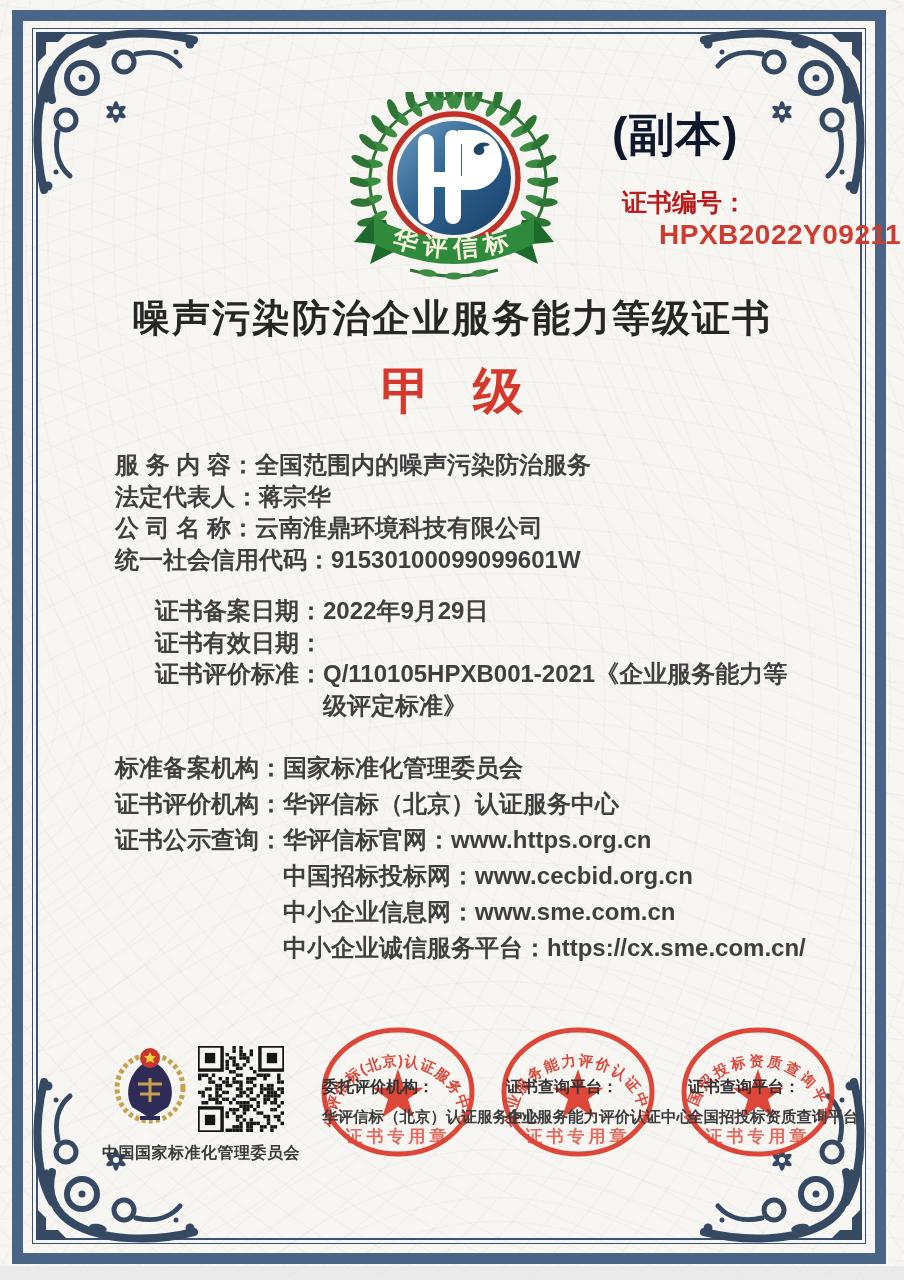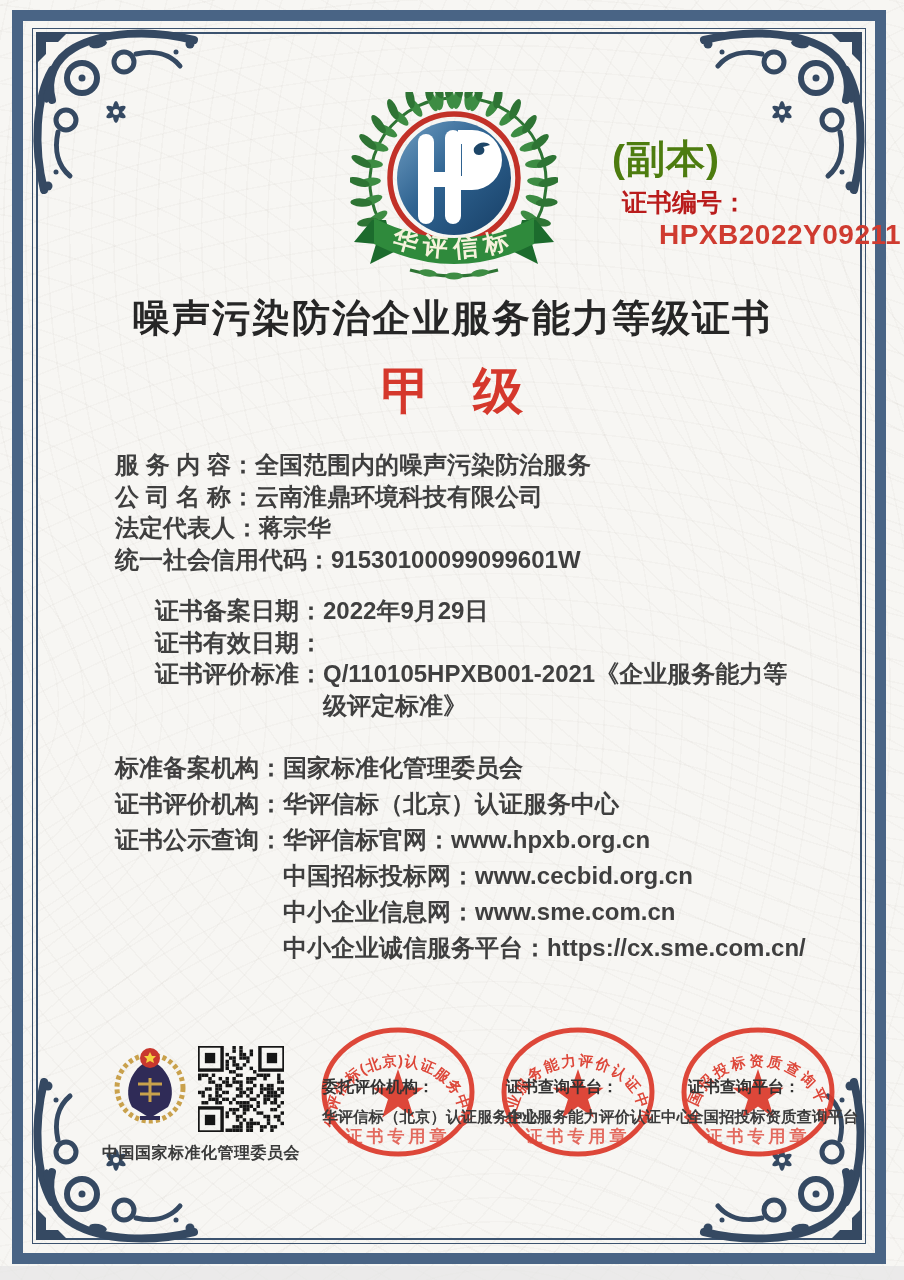--- a/index.html
+++ b/index.html
@@ -21,21 +21,21 @@
   .frame-inner{position:absolute;left:36px;top:32px;right:42px;bottom:40px;
     border:2.5px solid #3c536f;outline:1px solid #3c536f;outline-offset:3px;pointer-events:none;}
   .corner{position:absolute;width:175px;height:175px;pointer-events:none;}
   .corner.tl{left:28px;top:24px;}
   .corner.tr{right:34px;top:24px;transform:scaleX(-1);}
   .corner.bl{left:28px;bottom:32px;transform:scaleY(-1);}
   .corner.br{right:34px;bottom:32px;transform:scale(-1,-1);}
 
   
   .logo{position:absolute;left:350px;top:92px;width:208px;height:200px;}
-  .copy-label{position:absolute;left:612px;top:132px;font-size:39px;font-weight:800;color:#4d7c0f;letter-spacing:1px;}
+  .copy-label{position:absolute;left:612px;top:104px;font-size:46px;font-weight:800;color:#0f172a;letter-spacing:1px;}
   .certno-label{position:absolute;left:622px;top:186px;font-size:25px;font-weight:800;color:#b91c1c;}
   .certno-value{position:absolute;left:622px;top:219px;font-size:28px;font-weight:800;color:#cf3b30;letter-spacing:.5px;margin-left:37px;}
 
   .title{position:absolute;left:0;top:293px;width:100%;text-align:center;
     font-size:38px;font-weight:800;color:#262626;letter-spacing:2px;}
   .grade{position:absolute;left:0;top:358px;width:100%;text-align:center;
     font-size:50px;font-weight:800;color:#d5382c;letter-spacing:14px;text-indent:14px;}
 
   
   .blk{position:absolute;left:115px;color:#3f3f3f;font-weight:700;}
@@ -199,28 +199,28 @@
 
   <div class="title">噪声污染防治企业服务能力等级证书</div>
   <div class="grade">甲 级</div>
 
   <div class="blk b1">
     <div class="row">
         <span class="lbl">服 务 内 容：</span>
         <span class="val">全国范围内的噪声污染防治服务</span>
       </div>
     <div class="row">
+        <span class="lbl">法定代表人：</span>
+        <span class="val">蒋宗华</span>
+      </div>
+    <div class="row">
         <span class="lbl">公 司 名 称：</span>
         <span class="val">云南淮鼎环境科技有限公司</span>
       </div>
     <div class="row">
-        <span class="lbl">法定代表人：</span>
-        <span class="val">蒋宗华</span>
-      </div>
-    <div class="row">
         <span class="lbl">统一社会信用代码：</span>
         <span class="val">91530100099099601W</span>
       </div>
   </div>
 
   <div class="blk b2">
     <div class="row">
         <span class="lbl">证书备案日期：</span>
         <span class="val">2022年9月29日</span>
       </div>
@@ -237,21 +237,21 @@
     <div class="row">
         <span class="lbl">标准备案机构：</span>
         <span class="val">国家标准化管理委员会</span>
       </div>
     <div class="row">
         <span class="lbl">证书评价机构：</span>
         <span class="val">华评信标（北京）认证服务中心</span>
       </div>
     <div class="row">
         <span class="lbl">证书公示查询：</span>
-        <span class="val">华评信标官网：www.hpxb.org.cn</span>
+        <span class="val">华评信标官网：www.https.org.cn</span>
       </div>
     <div class="row">
         <span class="lbl"></span>
         <span class="val">中国招标投标网：www.cecbid.org.cn</span>
       </div>
     <div class="row">
         <span class="lbl"></span>
         <span class="val">中小企业信息网：www.sme.com.cn</span>
       </div>
     <div class="row">

